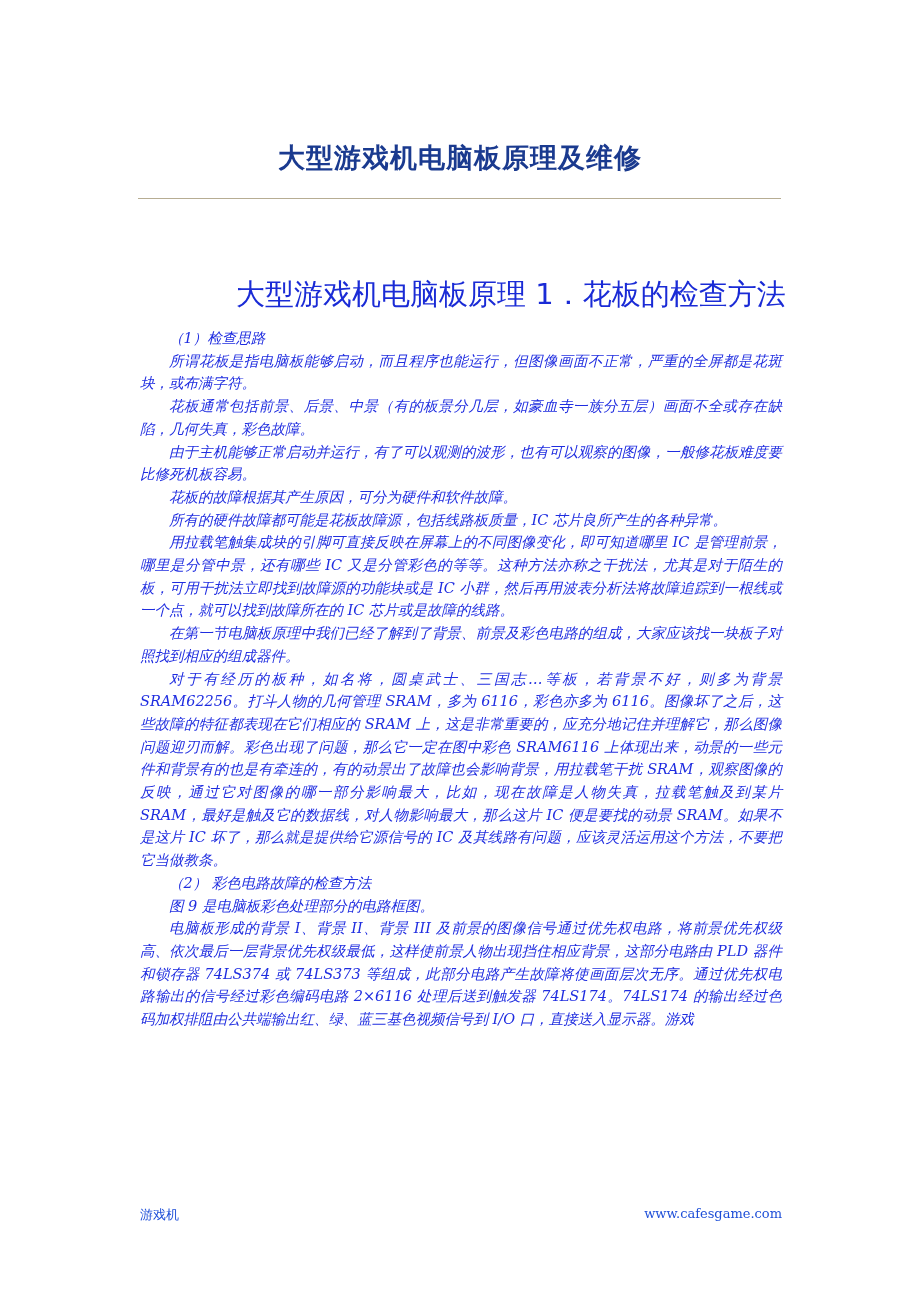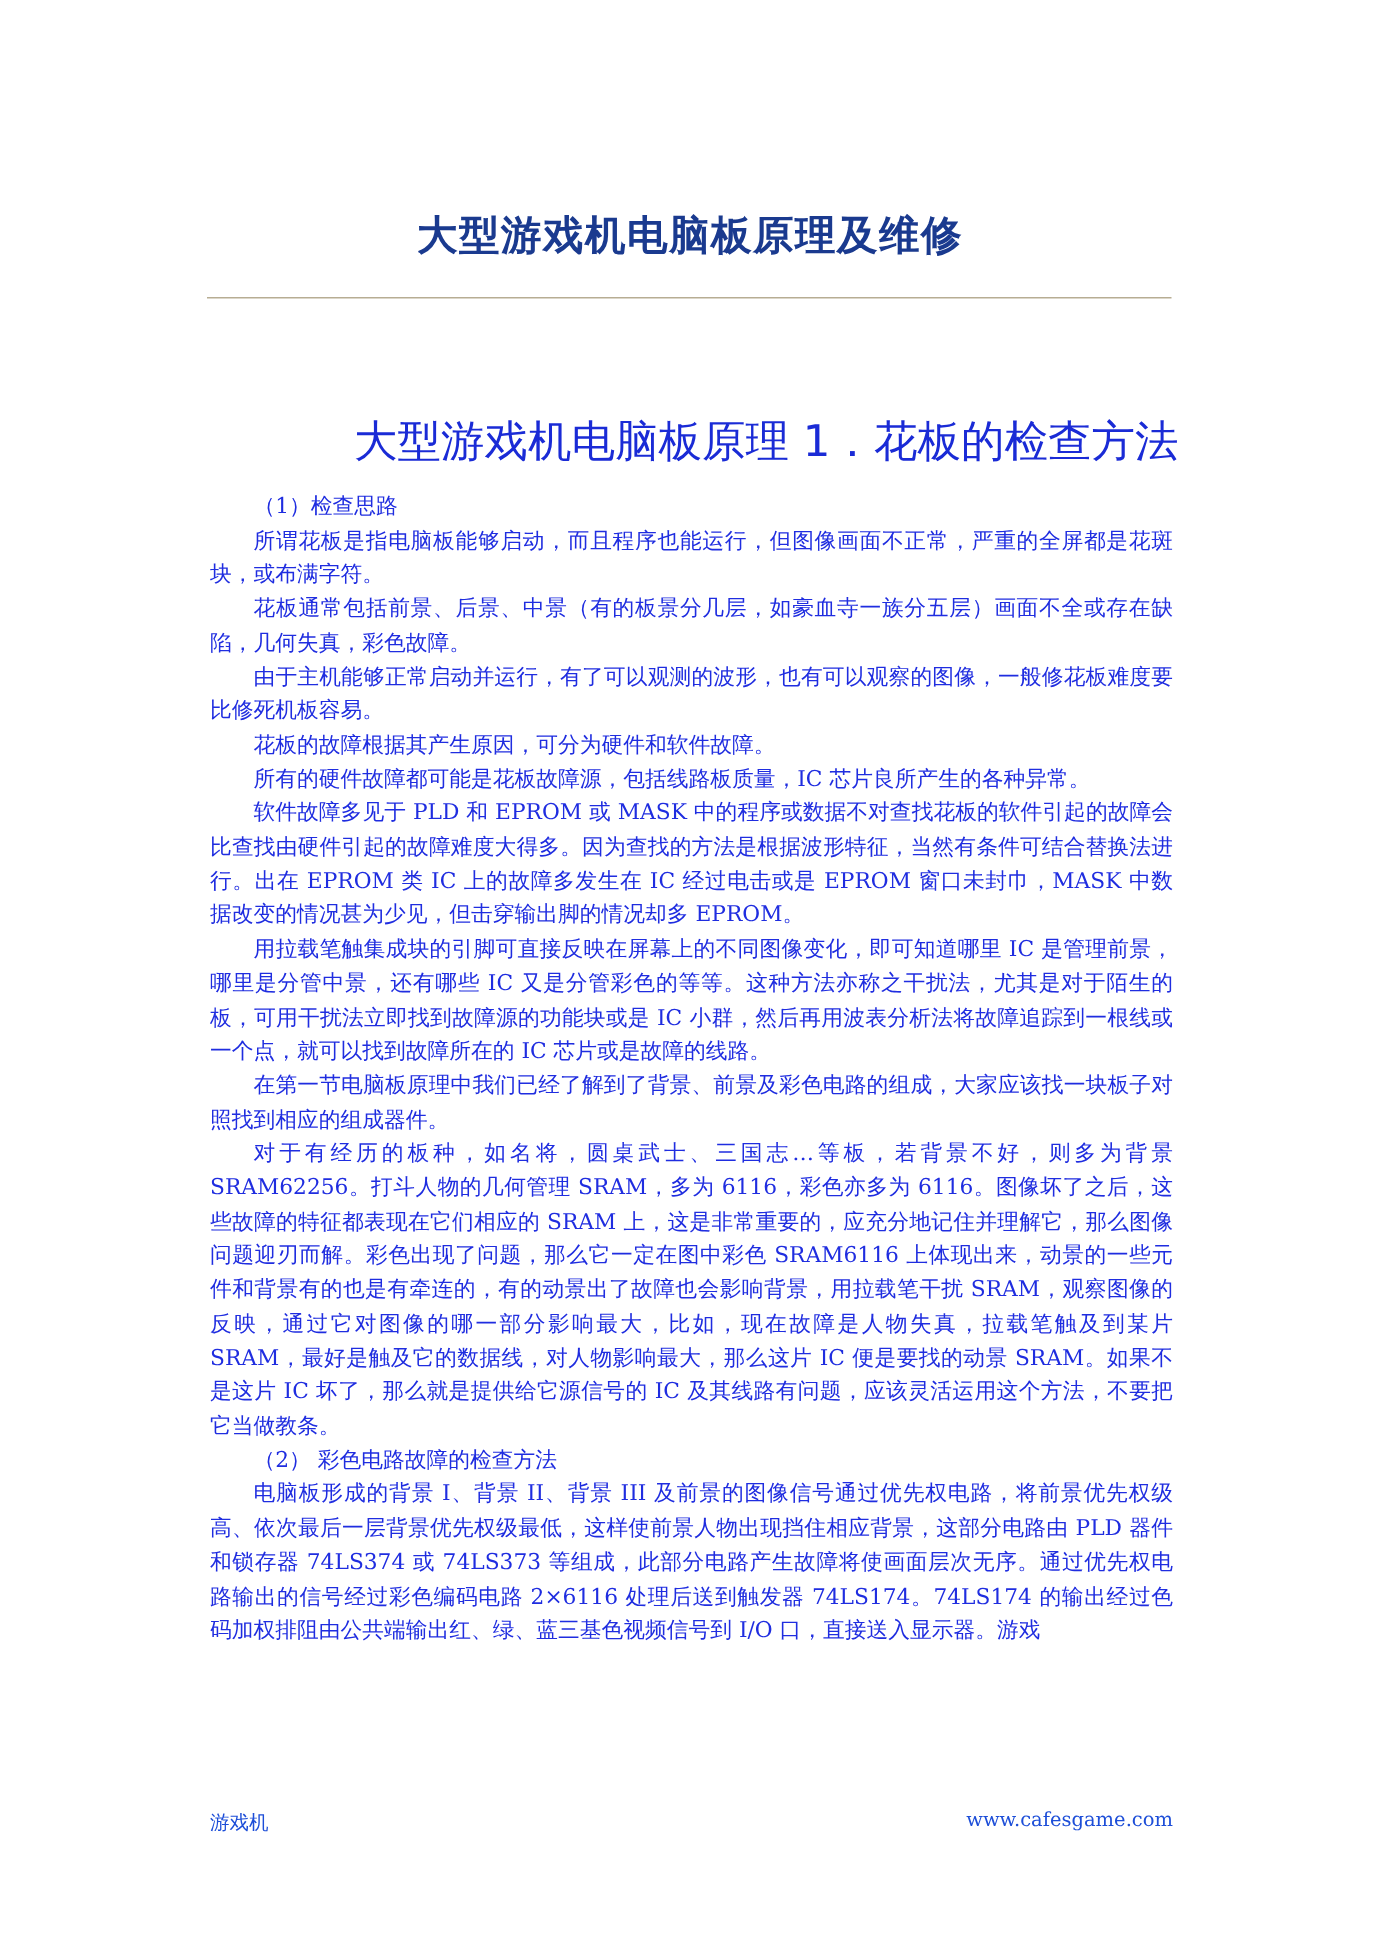--- a/index.html
+++ b/index.html
@@ -8,21 +8,21 @@
   .page { position: absolute; left: 0; top: 0; width: 920px; height: 1302px; }
   .doc-title { position: absolute; left: 140px; width: 640px; top: 138px;
                text-align: center; font-size: 27px; font-weight: bold; color: #1a3a8f;
                font-family: "DejaVu Sans", sans-serif; letter-spacing: 1px; line-height: 40px; }
   .rule { position: absolute; left: 138px; width: 643px; top: 198px; height: 0;
           border-top: 1px solid #b7ad93; }
   .section-heading { position: absolute; left: 236px; top: 274px; font-size: 29px;
                      color: #1a2bd6; line-height: 40px; white-space: nowrap;
                      font-family: "DejaVu Sans", sans-serif; font-weight: normal; }
   .body { position: absolute; left: 140px; top: 327px; width: 642px;
-          color: #1f2de0; font-size: 14.5px; line-height: 22.7px; }
+          color: #1f2de0; font-size: 14.5px; line-height: 22.7px; font-style: italic; }
   .body p { margin: 0; text-indent: 29px; text-align: justify; }
   .body p.sub { text-indent: 29px; }
   .footer { position: absolute; top: 1206px; left: 140px; width: 642px; height: 22px;
             font-size: 13px; color: #1f2de0; }
   .footer a { color: #1d4ed8; }
   .footer-left { position: absolute; left: 0; top: 0; }
   .footer-right { position: absolute; right: 0; top: 0; margin-left: 31px; }
 </style>
 </head>
 <body>
@@ -32,25 +32,25 @@
   <div class="rule"></div>
   <div class="section-heading">大型游戏机电脑板原理 1．花板的检查方法</div>
 
   <div class="body">
     <p class="sub">（1）检查思路</p>
     <p>所谓花板是指电脑板能够启动，而且程序也能运行，但图像画面不正常，严重的全屏都是花斑块，或布满字符。</p>
     <p>花板通常包括前景、后景、中景（有的板景分几层，如豪血寺一族分五层）画面不全或存在缺陷，几何失真，彩色故障。</p>
     <p>由于主机能够正常启动并运行，有了可以观测的波形，也有可以观察的图像，一般修花板难度要比修死机板容易。</p>
     <p>花板的故障根据其产生原因，可分为硬件和软件故障。</p>
     <p>所有的硬件故障都可能是花板故障源，包括线路板质量，IC 芯片良所产生的各种异常。</p>
-    <p>软件故障多见于 PLD 和 EPROM 或 MASK 中的程序或数据不对查找花板的软件引起的故障会比查找由硬件引起的故障难度大得多。因为查找的方法是根据波形特征，当然有条件可结合替换法进行。出在 EPROM 类 IC 上的故障多发生在 IC 经过电击或是 EPROM 窗口未封巾，MASK 中数据改变的情况甚为少见，但击穿输出脚的情况却多 EPROM。</p>
     <p>用拉载笔触集成块的引脚可直接反映在屏幕上的不同图像变化，即可知道哪里 IC 是管理前景，哪里是分管中景，还有哪些 IC 又是分管彩色的等等。这种方法亦称之干扰法，尤其是对于陌生的板，可用干扰法立即找到故障源的功能块或是 IC 小群，然后再用波表分析法将故障追踪到一根线或一个点，就可以找到故障所在的 IC 芯片或是故障的线路。</p>
     <p>在第一节电脑板原理中我们已经了解到了背景、前景及彩色电路的组成，大家应该找一块板子对照找到相应的组成器件。</p>
     <p>对于有经历的板种，如名将，圆桌武士、三国志…等板，若背景不好，则多为背景 SRAM62256。打斗人物的几何管理 SRAM，多为 6116，彩色亦多为 6116。图像坏了之后，这些故障的特征都表现在它们相应的 SRAM 上，这是非常重要的，应充分地记住并理解它，那么图像问题迎刃而解。彩色出现了问题，那么它一定在图中彩色 SRAM6116 上体现出来，动景的一些元件和背景有的也是有牵连的，有的动景出了故障也会影响背景，用拉载笔干扰 SRAM，观察图像的反映，通过它对图像的哪一部分影响最大，比如，现在故障是人物失真，拉载笔触及到某片 SRAM，最好是触及它的数据线，对人物影响最大，那么这片 IC 便是要找的动景 SRAM。如果不是这片 IC 坏了，那么就是提供给它源信号的 IC 及其线路有问题，应该灵活运用这个方法，不要把它当做教条。</p>
     <p class="sub">（2） 彩色电路故障的检查方法</p>
+    <p>图 9 是电脑板彩色处理部分的电路框图。</p>
     <p>电脑板形成的背景 I、背景 II、背景 III 及前景的图像信号通过优先权电路，将前景优先权级高、依次最后一层背景优先权级最低，这样使前景人物出现挡住相应背景，这部分电路由 PLD 器件和锁存器 74LS374 或 74LS373 等组成，此部分电路产生故障将使画面层次无序。通过优先权电路输出的信号经过彩色编码电路 2×6116 处理后送到触发器 74LS174。74LS174 的输出经过色码加权排阻由公共端输出红、绿、蓝三基色视频信号到 I/O 口，直接送入显示器。游戏</p>
   </div>
 
   <div class="footer">
     <a class="footer-left">游戏机</a>
     <a class="footer-right">www.cafesgame.com</a>
   </div>
 </div>
 
 </body></html>

